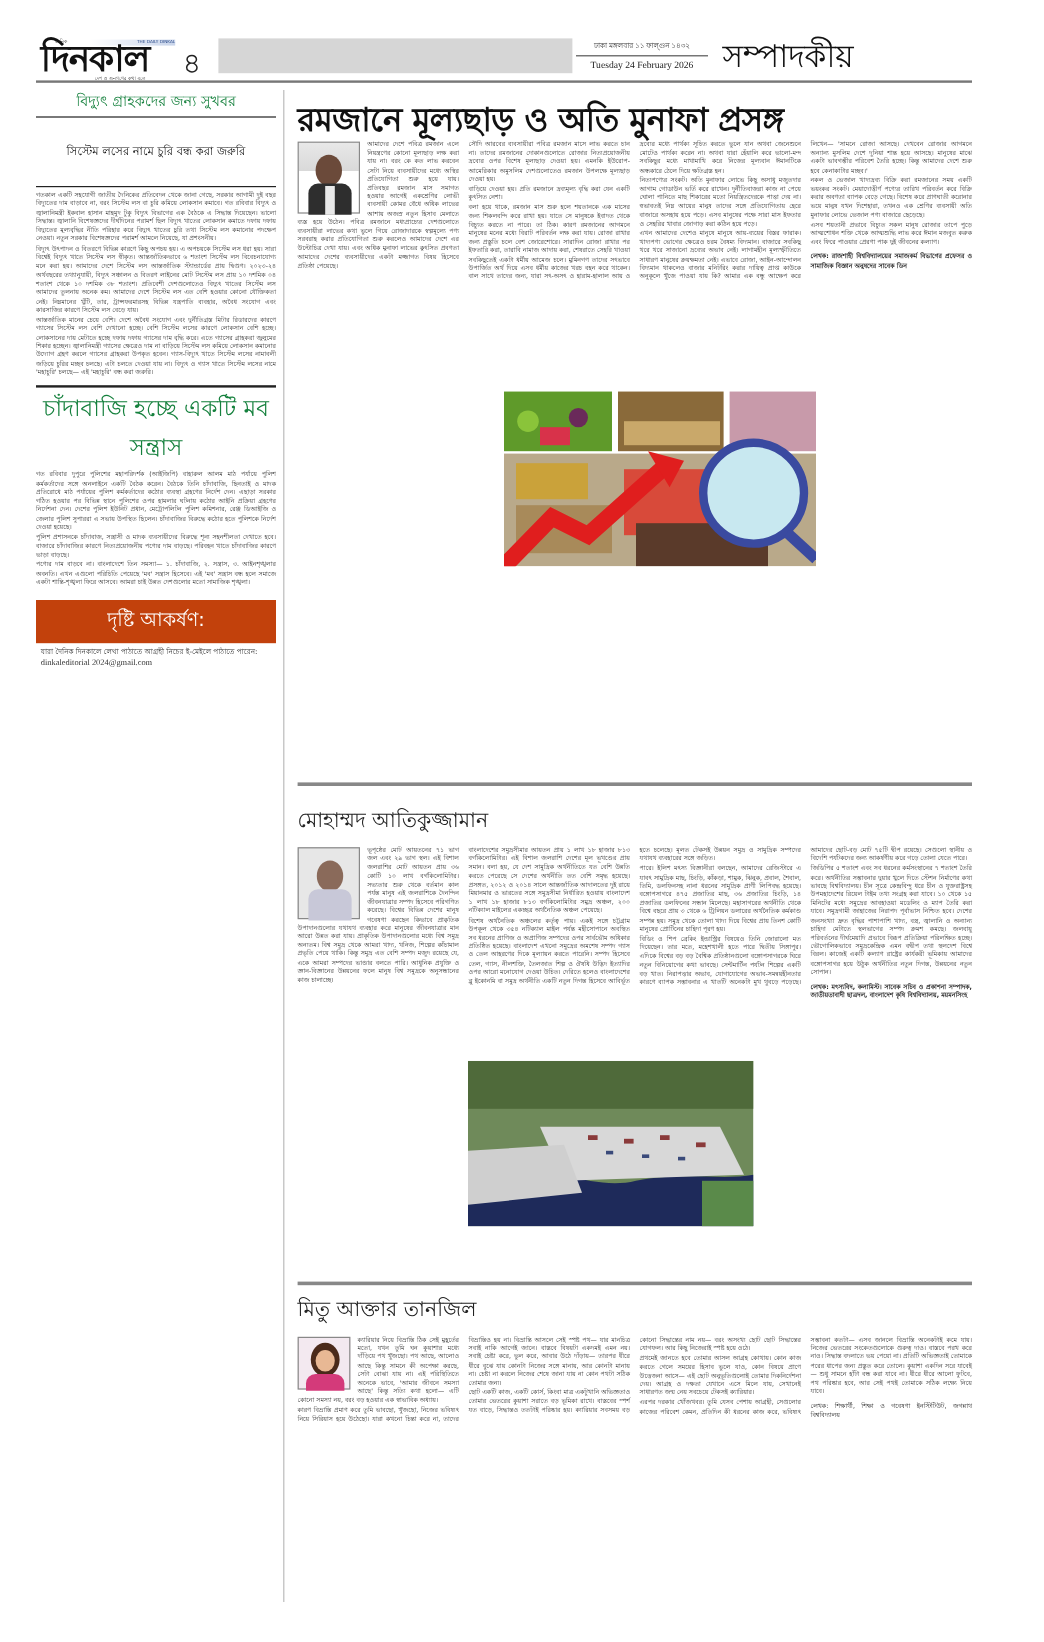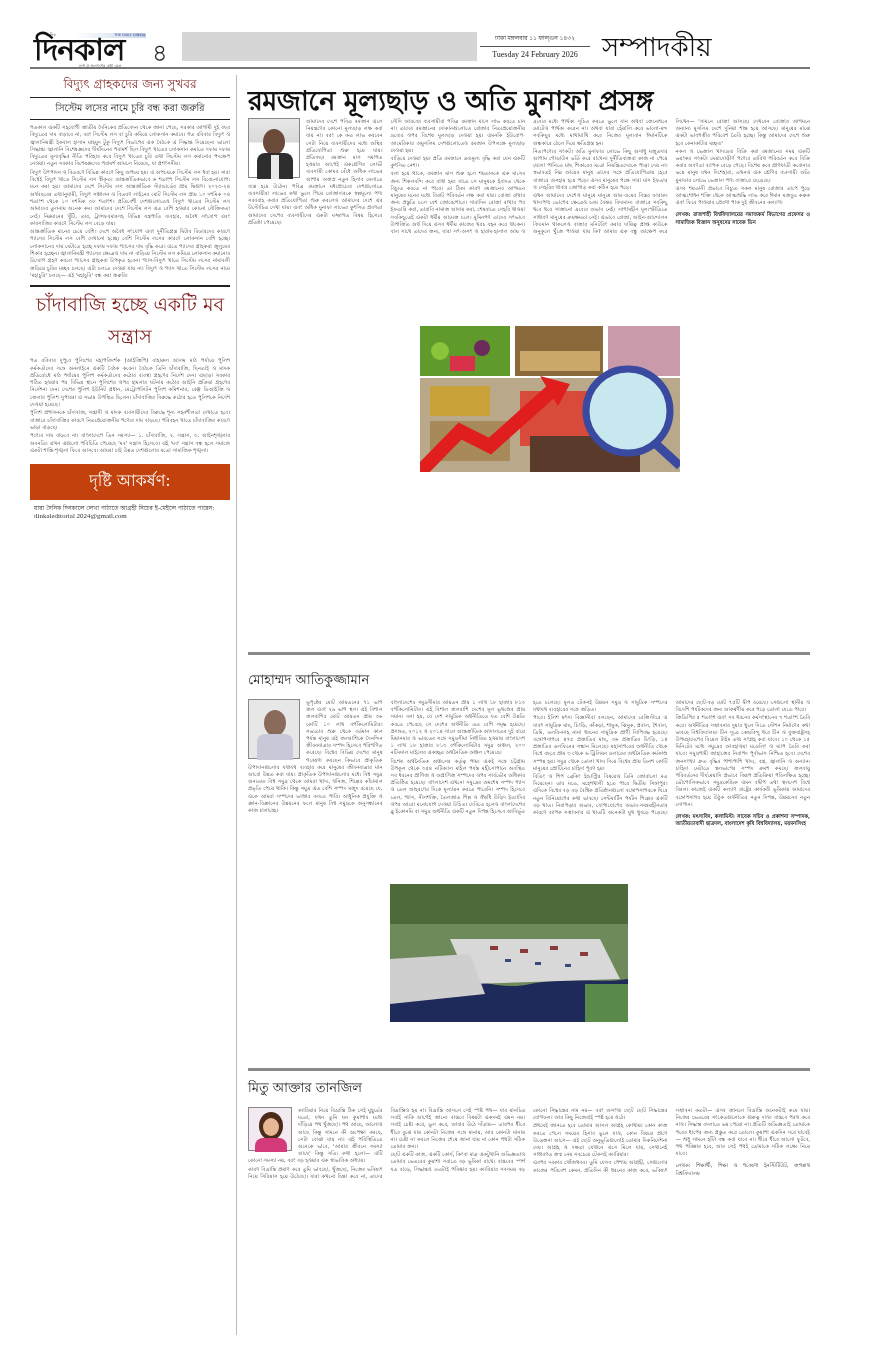--- a/index.html
+++ b/index.html
@@ -16,38 +16,38 @@
   .page-no { position: absolute; left: 122px; top: 4px; font-size: 24px; color: #222; font-family: "DejaVu Sans", sans-serif; }
   .grey-band { position: absolute; left: 152px; top: 2px; width: 295px; height: 29px; background: #d6d6d6; }
   .date-box { position: absolute; left: 450px; top: 3px; width: 110px; height: 30px; font-family: "Liberation Serif", serif; }
   .date-bn { font-size: 6px; color: #333; text-align: center; border-bottom: 1px solid #555; padding-bottom: 2px; }
   .date-en { font-size: 8px; color: #222; text-align: center; padding-top: 3px; }
   .section-title { position: absolute; left: 572px; top: -3px; font-size: 26px; color: #111; font-family: "DejaVu Serif", serif; }
   .mast-rule { position: absolute; left: 30px; top: 67px; width: 780px; height: 2px; background: #777; }
 
   
   .left-col { position: absolute; left: 30px; top: 75px; width: 200px; }
-  .lhead { text-align: center; font-size: 12px; color: #7f1d1d; }
+  .lhead { text-align: center; font-size: 12px; color: #15803d; }
   .lhead.big { font-size: 19px; padding: 3px 0; }
-  .lsub { text-align: center; font-size: 9.5px; color: #111; border-top: 1.5px solid #222; border-bottom: 1.5px solid #222; padding: 3px 0; margin: 2px 0 4px; }
+  .lsub { text-align: center; font-size: 9.5px; color: #111; border-top: 1.5px solid #222; border-bottom: 1.5px solid #222; padding: 21px 0; margin: 2px 0 4px; }
   .lsub.grey { border-top: 1px solid #777; border-bottom: 2px solid #777; }
   .ltext { font-size: 5.2px; line-height: 7.3px; color: #333; text-align: justify; }
   .ltext p { margin-bottom: 1px; }
   .box-rule { border-top: 2px solid #222; margin-top: 6px; }
   .attention { background: #c2410c; color: #fff; text-align: center; font-size: 16px; padding: 4px 0 5px; margin-top: 10px; }
   .att-text { font-size: 6px; line-height: 8px; color: #333; padding: 4px 4px; }
   .att-text .email { font-family: "Liberation Serif", serif; font-size: 7px; }
   .col-divider { position: absolute; left: 236px; top: 75px; width: 1px; height: 1260px; background: #bbb; }
 
   
   .article { position: absolute; left: 248px; width: 562px; }
   .art-title { font-size: 27px; font-weight: bold; color: #111; letter-spacing: -0.5px; line-height: 34px; }
   .art-title.light { font-weight: normal; font-size: 26px; }
   .author { font-size: 10px; color: #222; margin: 6px 0 8px; }
-  .author.big { font-size: 13px; }
+  .author.big { font-size: 17px; }
   .cols { position: relative; column-count: 4; column-gap: 8px; font-size: 5.2px; line-height: 7.2px; color: #333; text-align: justify; }
   .cols p { margin-bottom: 1px; }
   .photo { float: left; margin: 0 6px 3px 0; border: 1px solid #888; }
   .note { font-weight: bold; color: #222; margin-top: 5px; }
   .rule { position: absolute; left: 248px; width: 562px; height: 3px; background: #888; }
 
   .illus { position: absolute; overflow: hidden; }
 </style>
 </head>
 <body>

